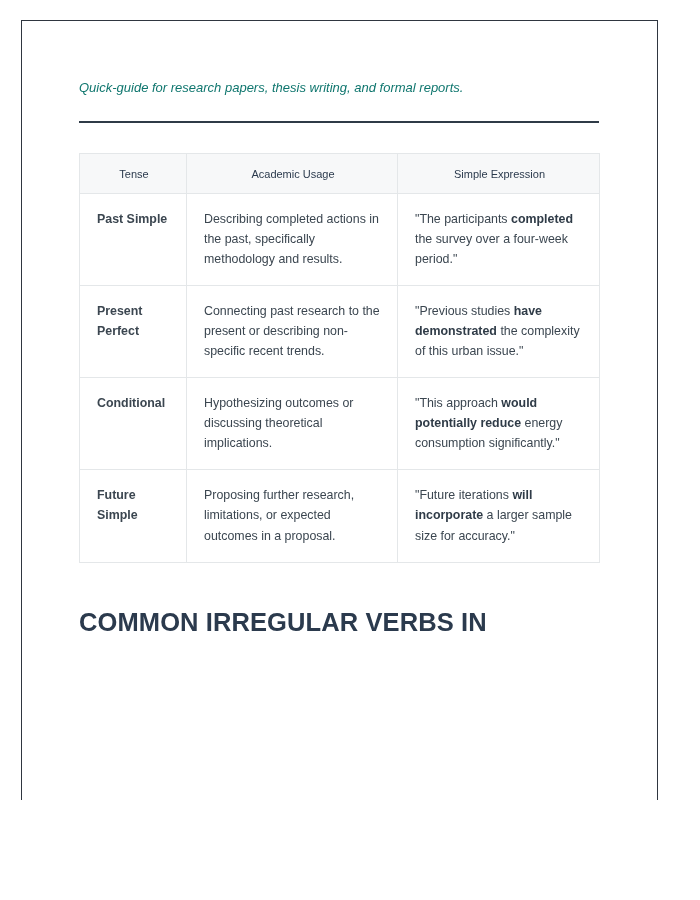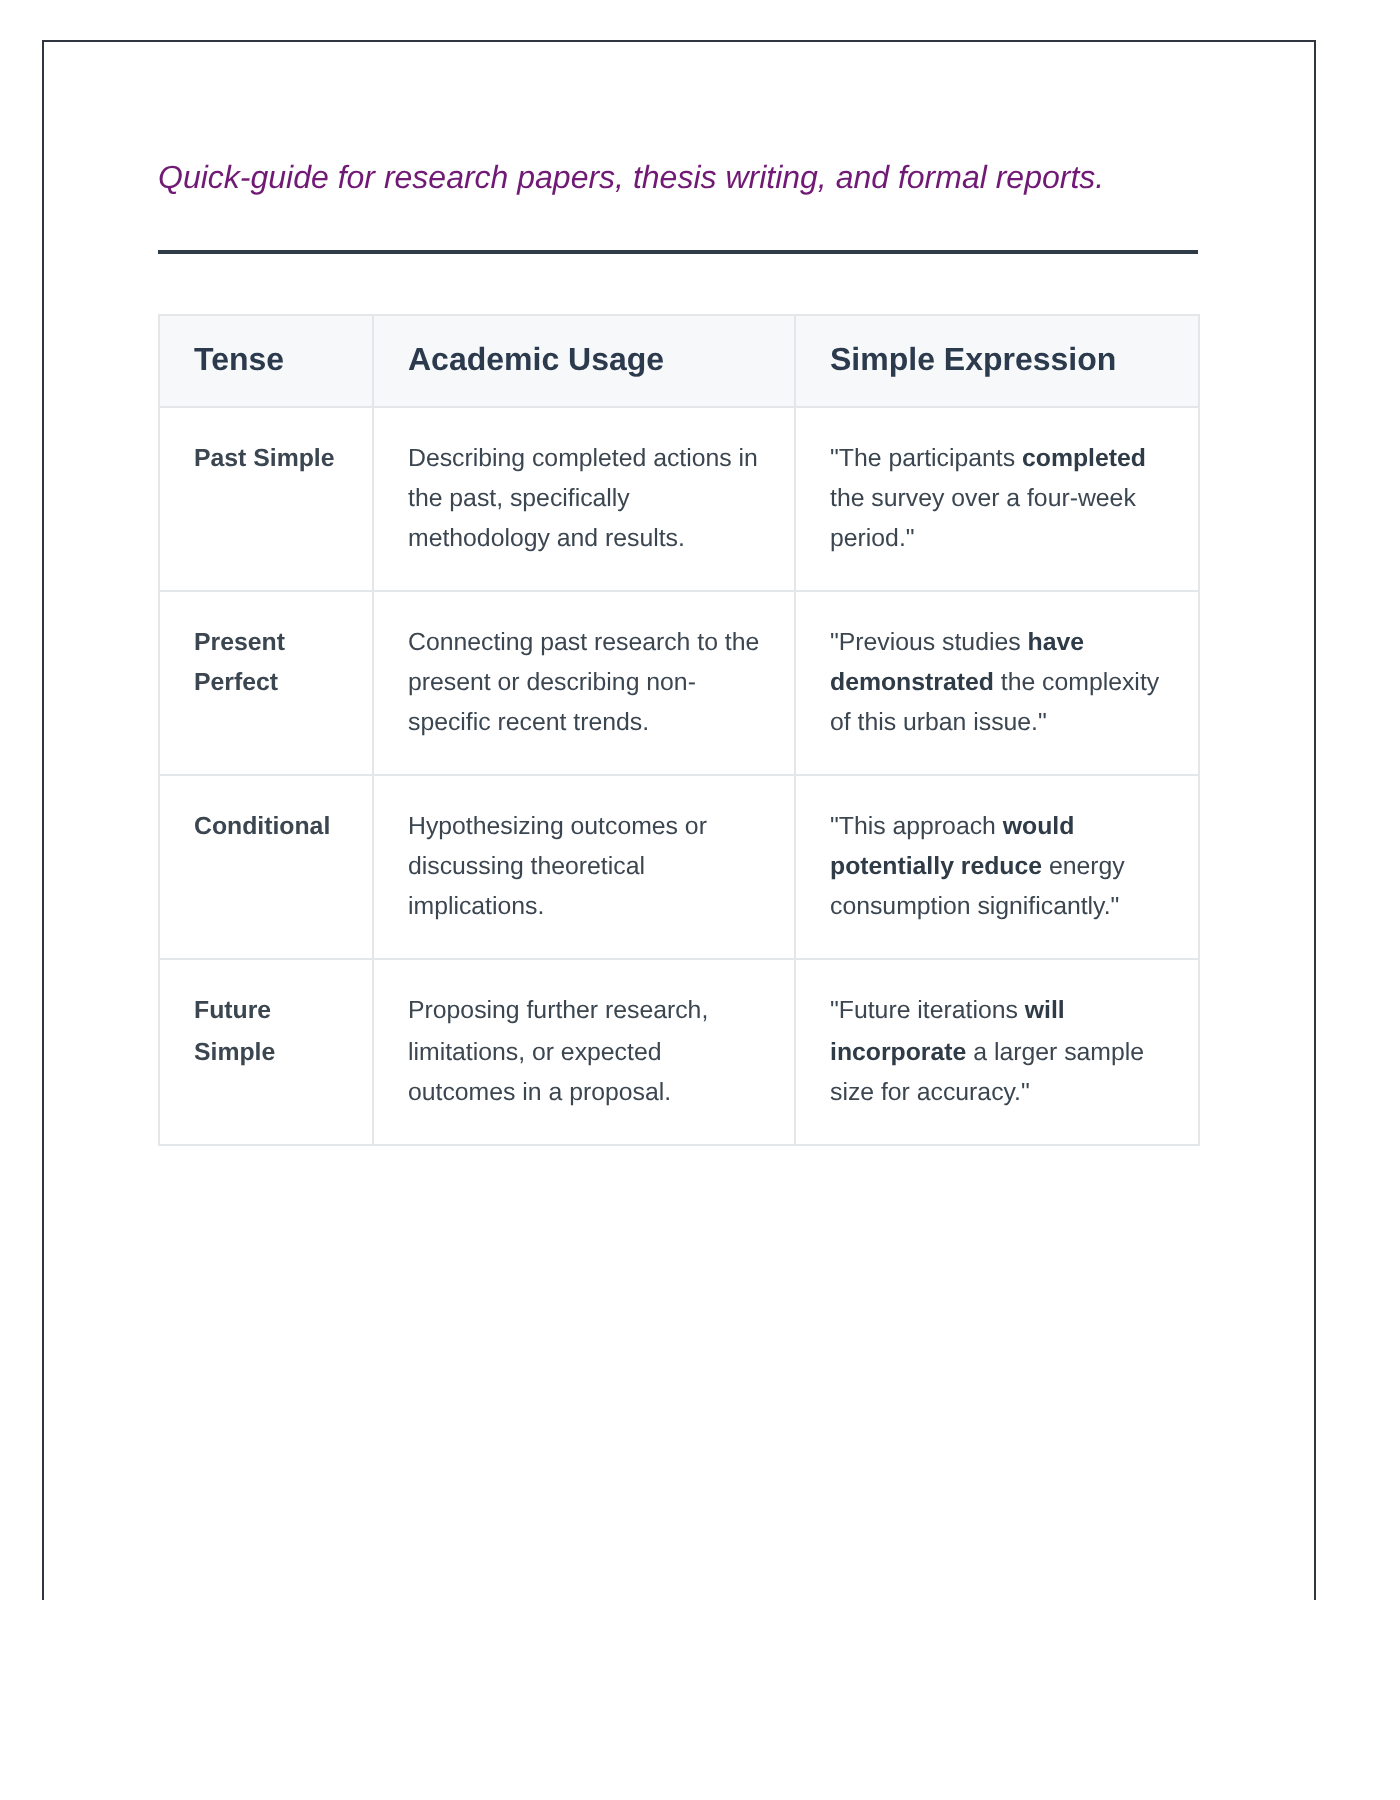--- a/index.html
+++ b/index.html
@@ -46,23 +46,23 @@
     font-size: 25.5px;
     font-weight: bold;
     color: #2b3a4d;
     letter-spacing: 0.1px;
     line-height: 1.18;
     margin: 0 0 17px 0;
     white-space: nowrap;
   }
 
   .doc-subtitle {
-    font-size: 16px;
+    font-size: 13px;
     font-style: italic;
-    color: #701a75;
+    color: #0f766e;
     line-height: 1.35;
     margin: 0 0 24px 0;
   }
 
   .rule {
     height: 0;
     border-top: 2.5px solid #2f3b47;
     width: 520px;
     margin: 0 0 30px 0;
   }
@@ -75,25 +75,26 @@
     table-layout: fixed;
   }
   .tense-table th,
   .tense-table td {
     border: 1px solid #e4e7e9;
     vertical-align: top;
     text-align: left;
   }
   .tense-table thead th {
     background: #f7f8f9;
-    font-size: 16px;
-    font-weight: bold;
+    font-size: 11px;
+    font-weight: normal;
     color: #2b3a4d;
     padding: 14px 15px 13px 17px;
     vertical-align: middle;
+    text-align: center;
   }
   .tense-table tbody td {
     padding: 15px 15px 16px 17px;
     font-size: 12.4px;
     line-height: 1.62;
     color: #3b4650;
   }
   .col-tense   { width: 107px; }
   .col-usage   { width: 211px; }
   .col-example { width: 202px; }
@@ -166,16 +167,17 @@
 
           <tr>
             <td class="cell-tense">Future Simple</td>
             <td class="cell-usage">Proposing further research, limitations, or expected outcomes in a proposal.</td>
             <td class="cell-example"><span>"Future iterations </span><b>will incorporate</b><span> a larger sample size for accuracy."</span></td>
           </tr>
 
         </tbody>
       </table>
 
+      <h2 class="section-heading">COMMON IRREGULAR VERBS IN</h2>
 
     </div>
   </div>
 </div>
 
 </body></html>

